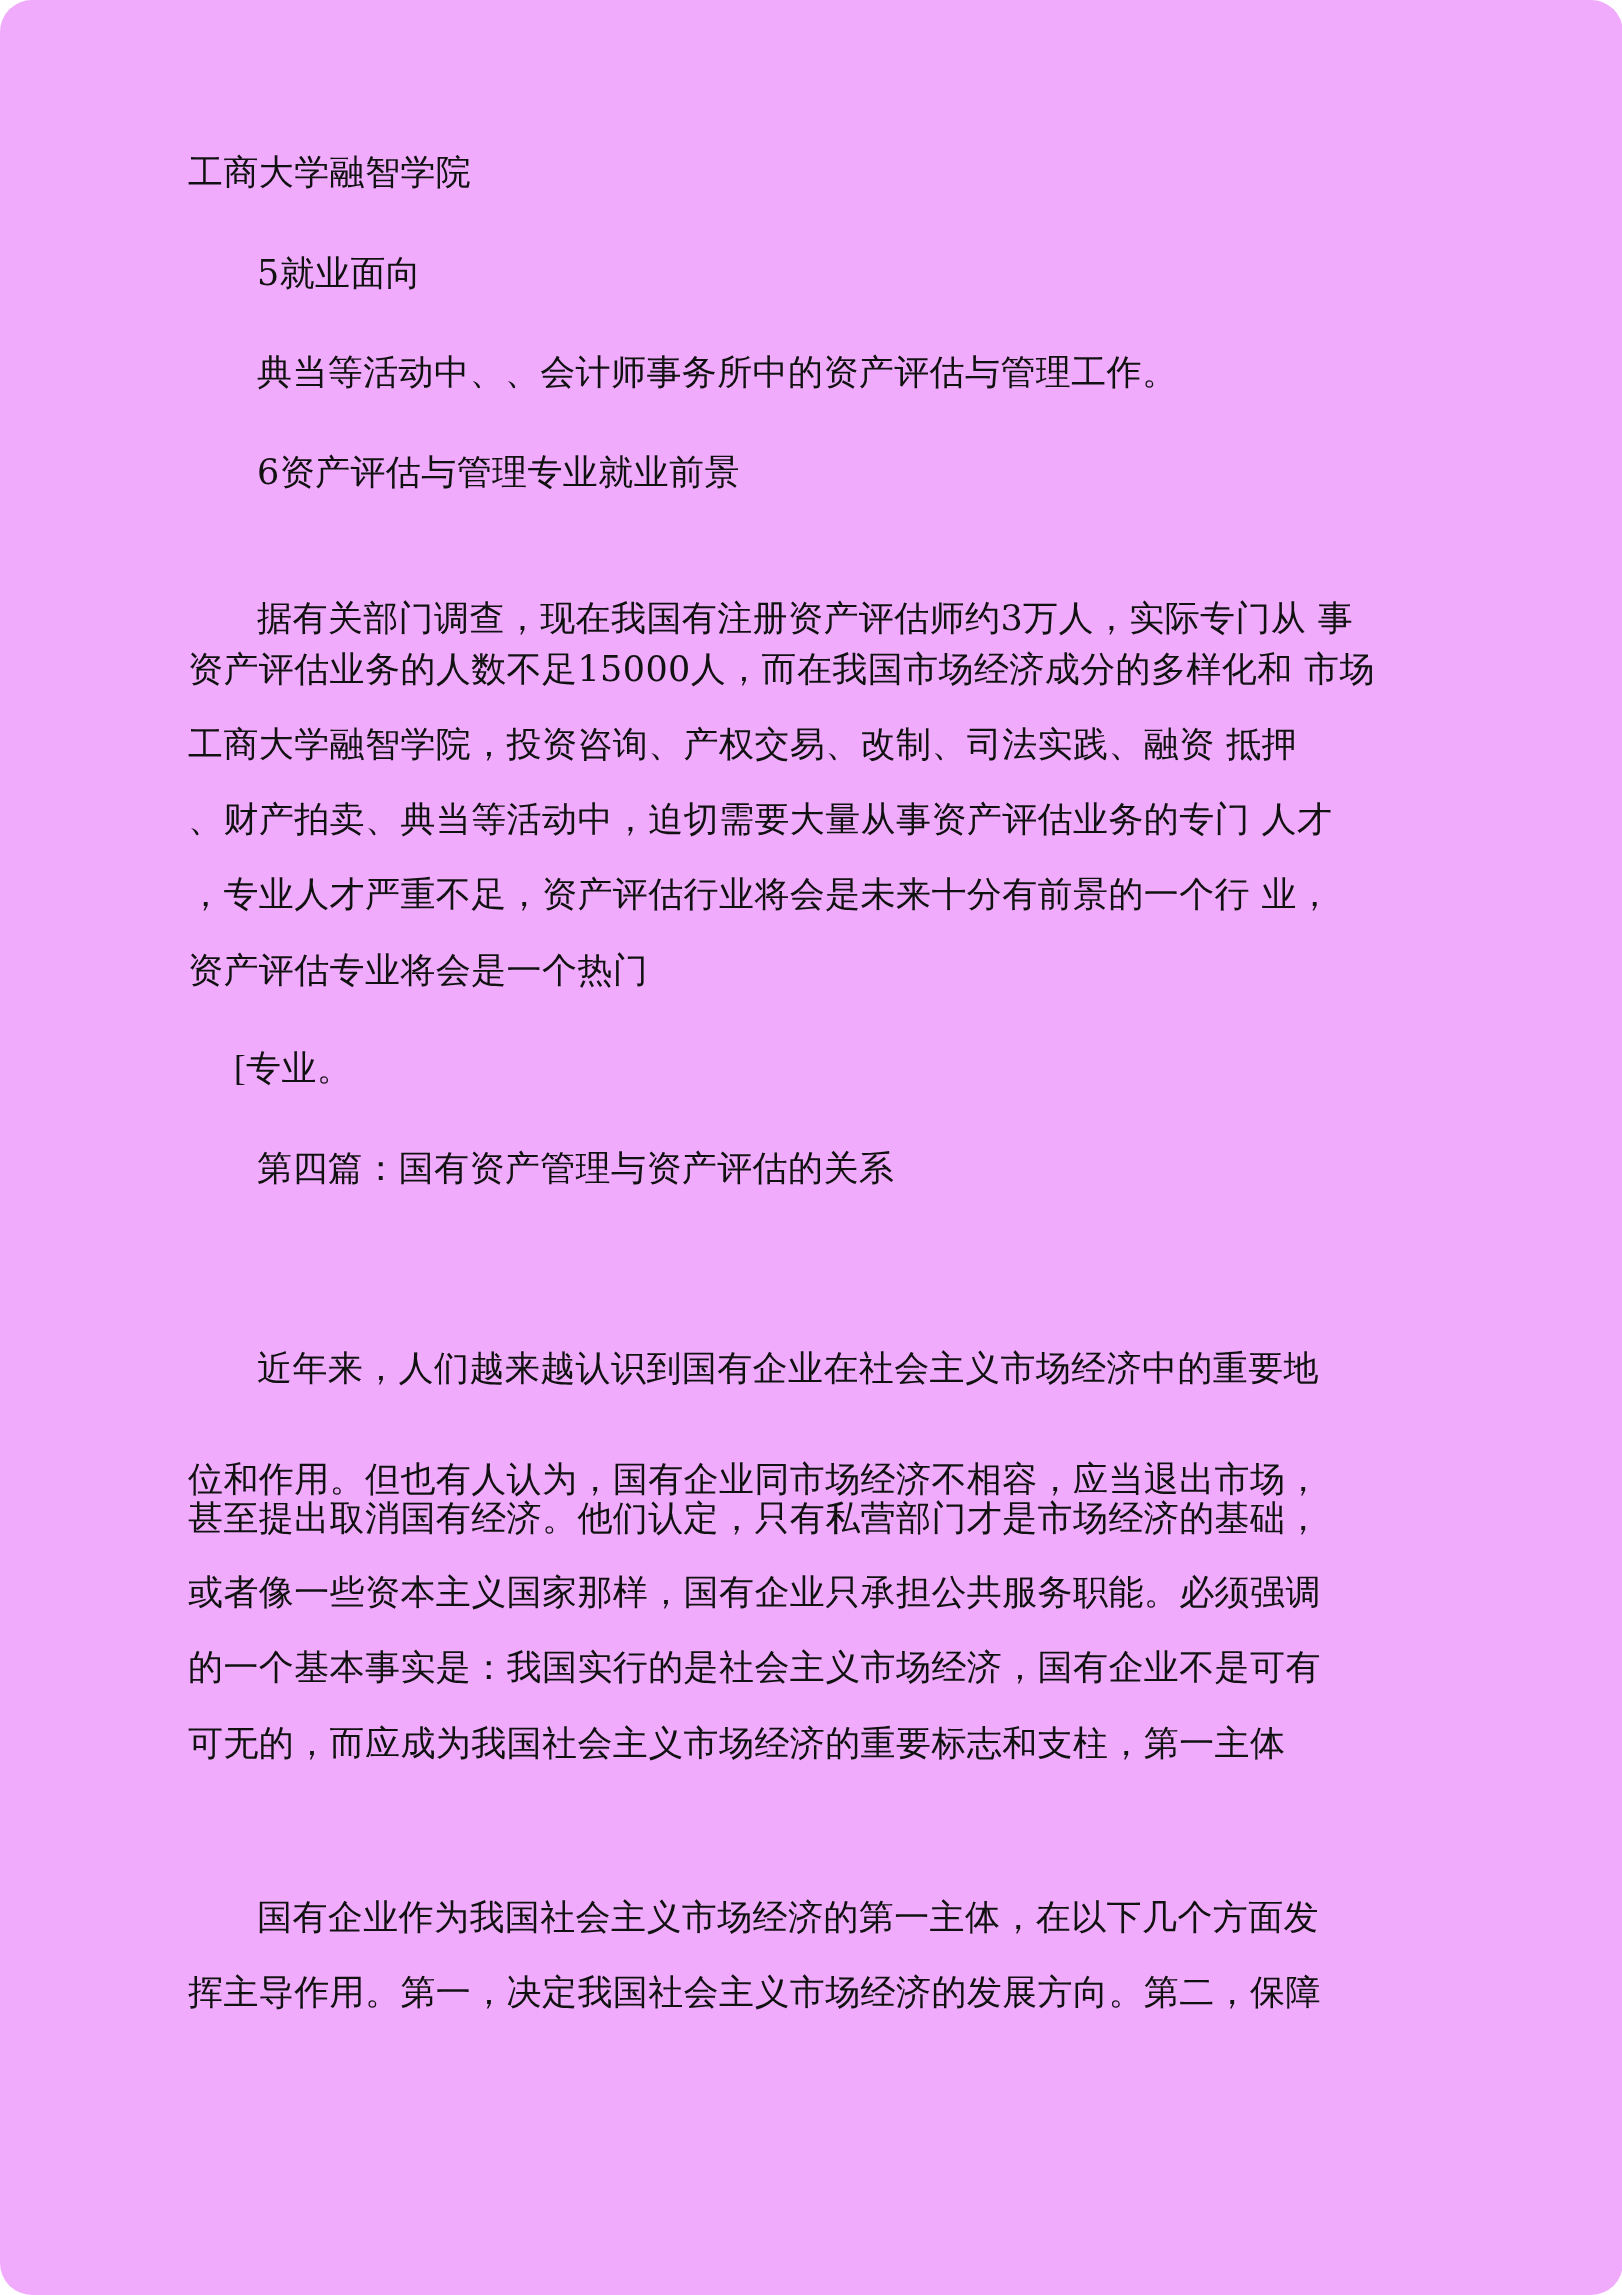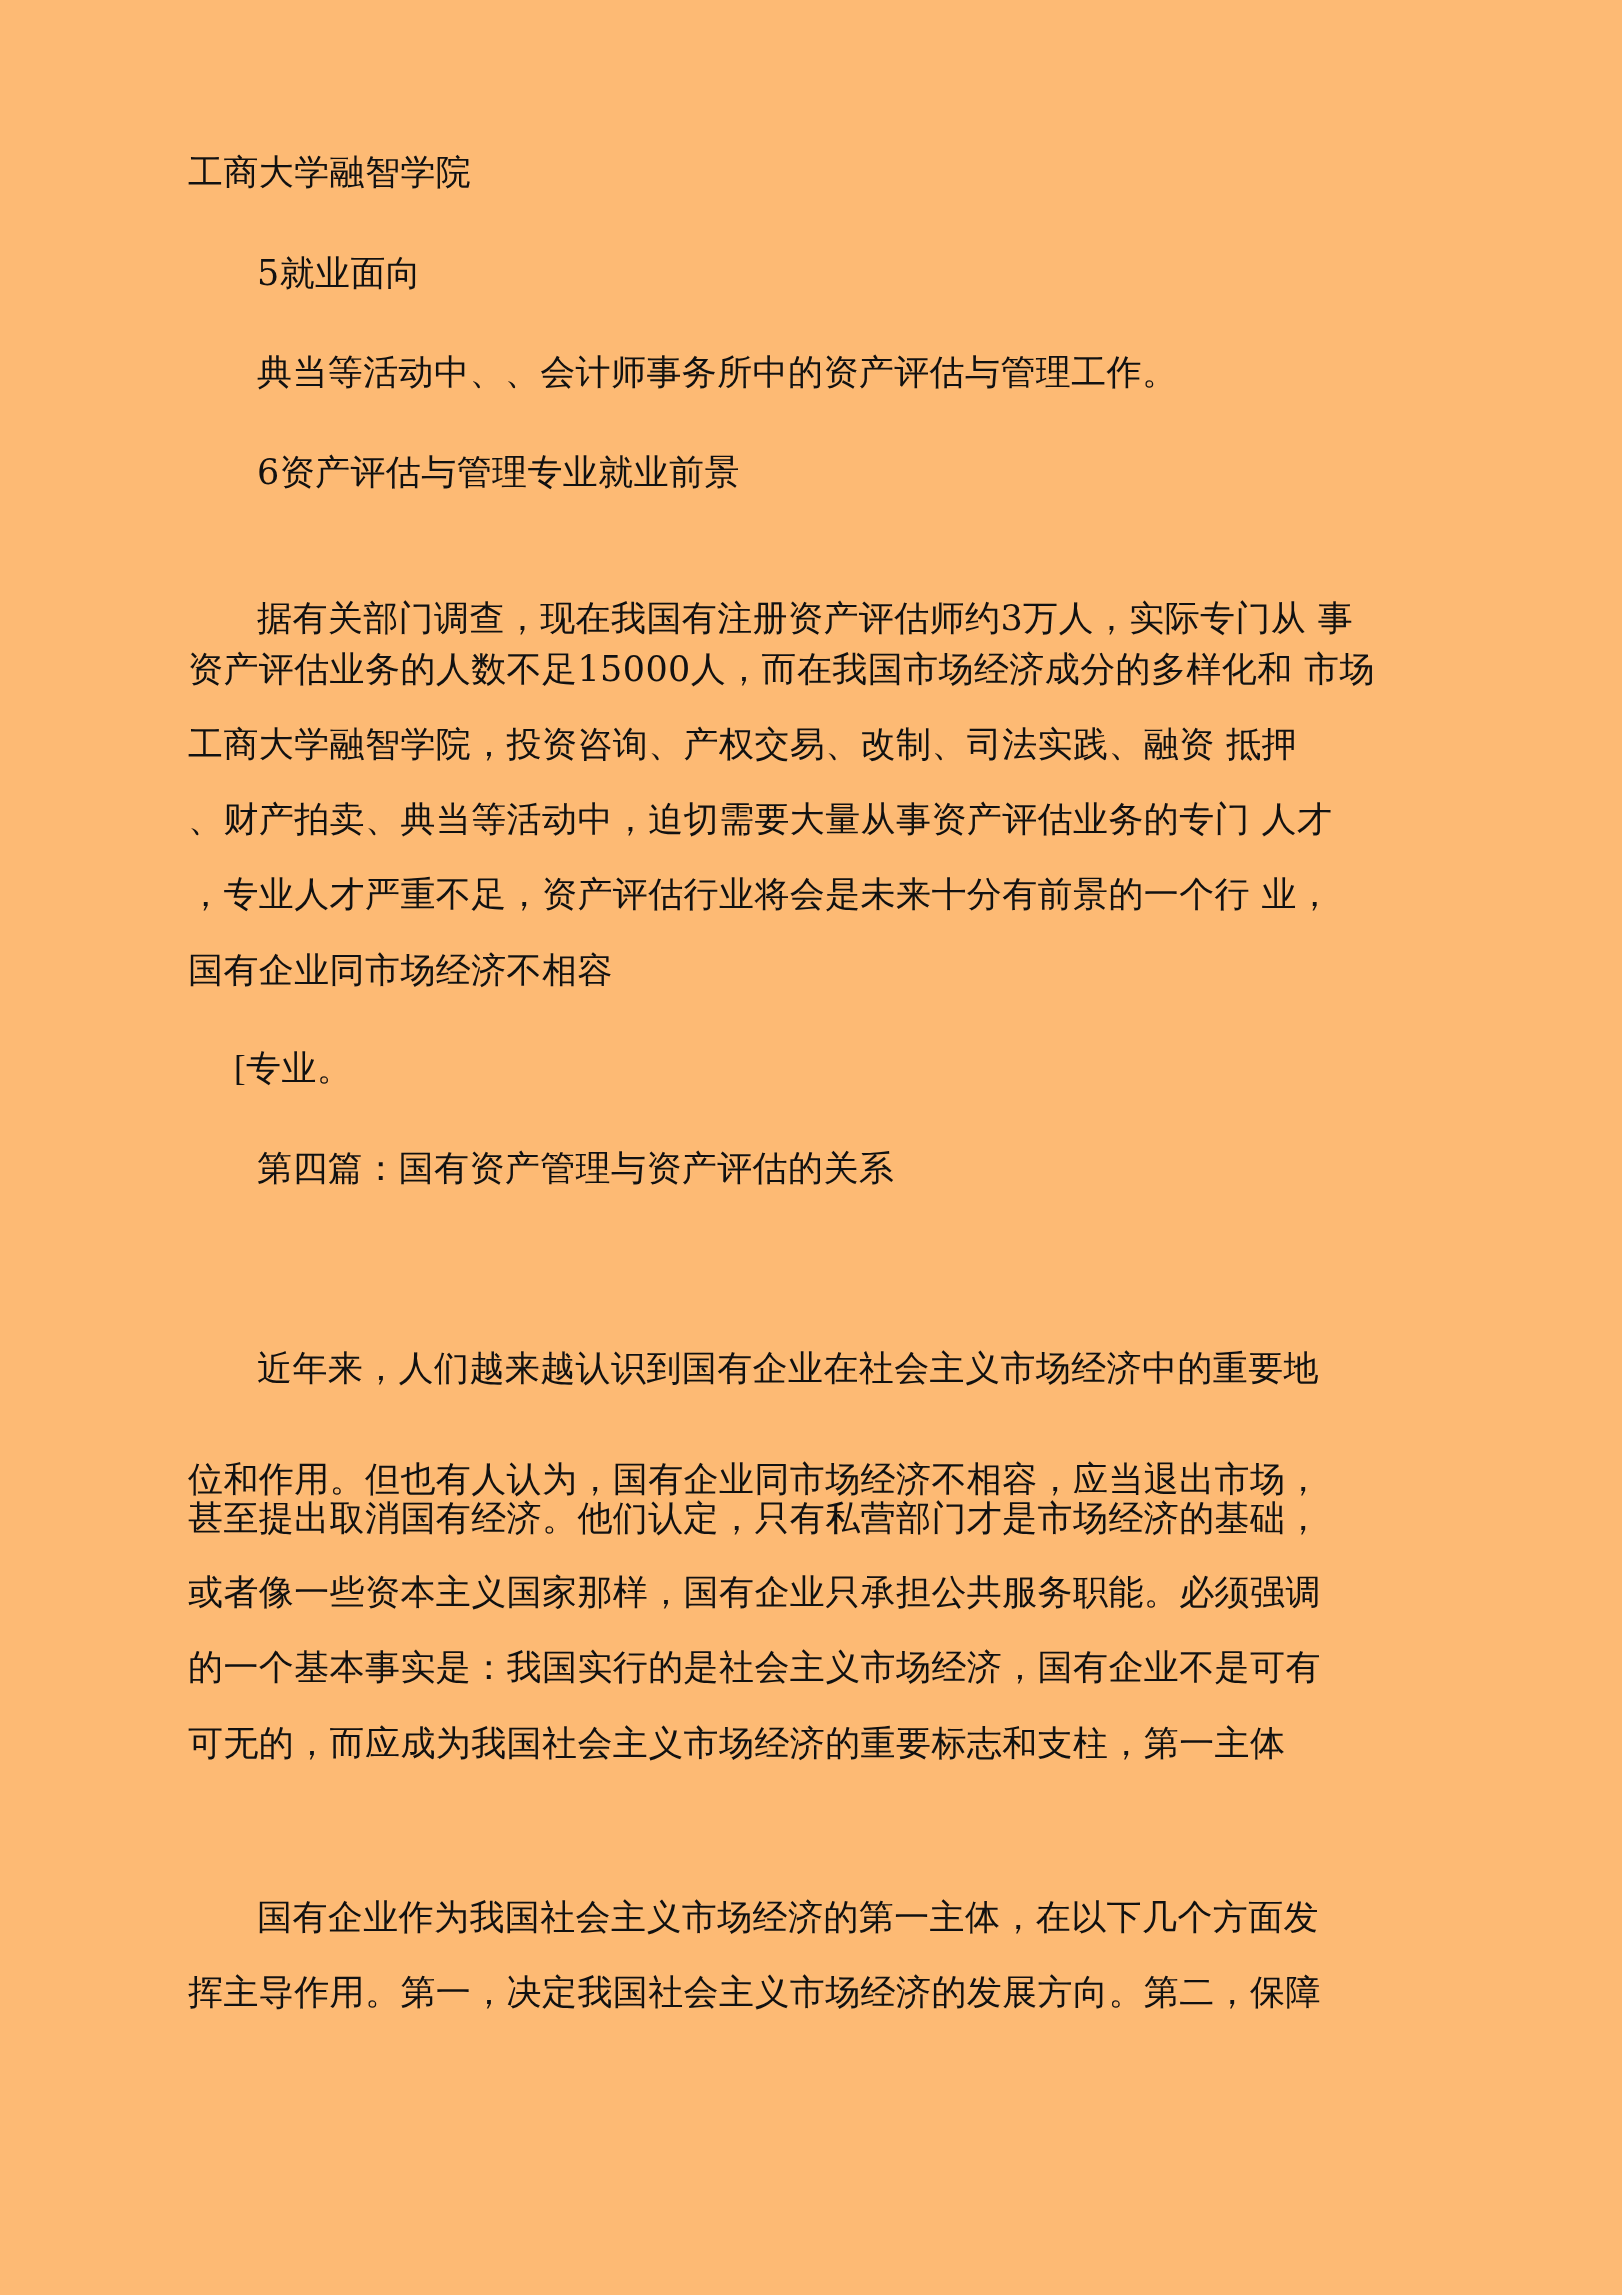--- a/index.html
+++ b/index.html
@@ -1,21 +1,21 @@
 <!DOCTYPE html>
 <html style="font-size:14px"><head>
   <meta charset="utf-8">
   <style>
     html, body { margin: 0; padding: 0; background: #ffffff; }
     body {
       width: 1623px; height: 2295px; position: relative; overflow: hidden;
       font-family: "DejaVu Serif", "Liberation Serif", serif;
       color: #111111;
     }
-    .page { position: absolute; left: 0; top: 0; width: 1623px; height: 2295px; background: #fdba74; }
+    .page { position: absolute; left: 0; top: 0; width: 1623px; height: 2295px; background: #f0abfc; border-radius: 32px; }
     .line {
       position: absolute; left: 188px; width: 1265px;
       font-size: 35px; line-height: 44px; white-space: nowrap;
       letter-spacing: 0.4px;
     }
     .indent { left: 257px; }
   </style>
 </head>
 <body>
 
@@ -24,21 +24,21 @@
 
   <div class="line indent" style="top:251px;">5就业面向</div>
   <div class="line indent" style="top:350px;">典当等活动中、、会计师事务所中的资产评估与管理工作。</div>
 
   <div class="line indent" style="top:450px;">6资产评估与管理专业就业前景</div>
   <div class="line indent" style="top:596px; width:1195px;">据有关部门调查，现在我国有注册资产评估师约3万人，实际专门从 事</div>
   <div class="line" style="top:647px;">资产评估业务的人数不足15000人，而在我国市场经济成分的多样化和 市场</div>
   <div class="line" style="top:722px;">工商大学融智学院，投资咨询、产权交易、改制、司法实践、融资 抵押</div>
   <div class="line" style="top:797px;">、财产拍卖、典当等活动中，迫切需要大量从事资产评估业务的专门 人才</div>
   <div class="line" style="top:872px;">，专业人才严重不足，资产评估行业将会是未来十分有前景的一个行 业，</div>
-  <div class="line" style="top:948px;">国有企业同市场经济不相容</div>
+  <div class="line" style="top:948px;">资产评估专业将会是一个热门</div>
   <div class="line indent" style="top:1047px; left:234px;font-family:Liberation Serif, serif;">[专业。</div>
 
   <div class="line indent" style="top:1146px;">第四篇：国有资产管理与资产评估的关系</div>
 
   <div class="line indent" style="top:1346px;">近年来，人们越来越认识到国有企业在社会主义市场经济中的重要地</div>
   <div class="line" style="top:1421px;margin-top:36px;">位和作用。但也有人认为，国有企业同市场经济不相容，应当退出市场，</div>
   <div class="line" style="top:1496px;">甚至提出取消国有经济。他们认定，只有私营部门才是市场经济的基础，</div>
   <div class="line" style="top:1570px;">或者像一些资本主义国家那样，国有企业只承担公共服务职能。必须强调</div>
   <div class="line" style="top:1645px;">的一个基本事实是：我国实行的是社会主义市场经济，国有企业不是可有</div>
   <div class="line" style="top:1721px;">可无的，而应成为我国社会主义市场经济的重要标志和支柱，第一主体</div>

